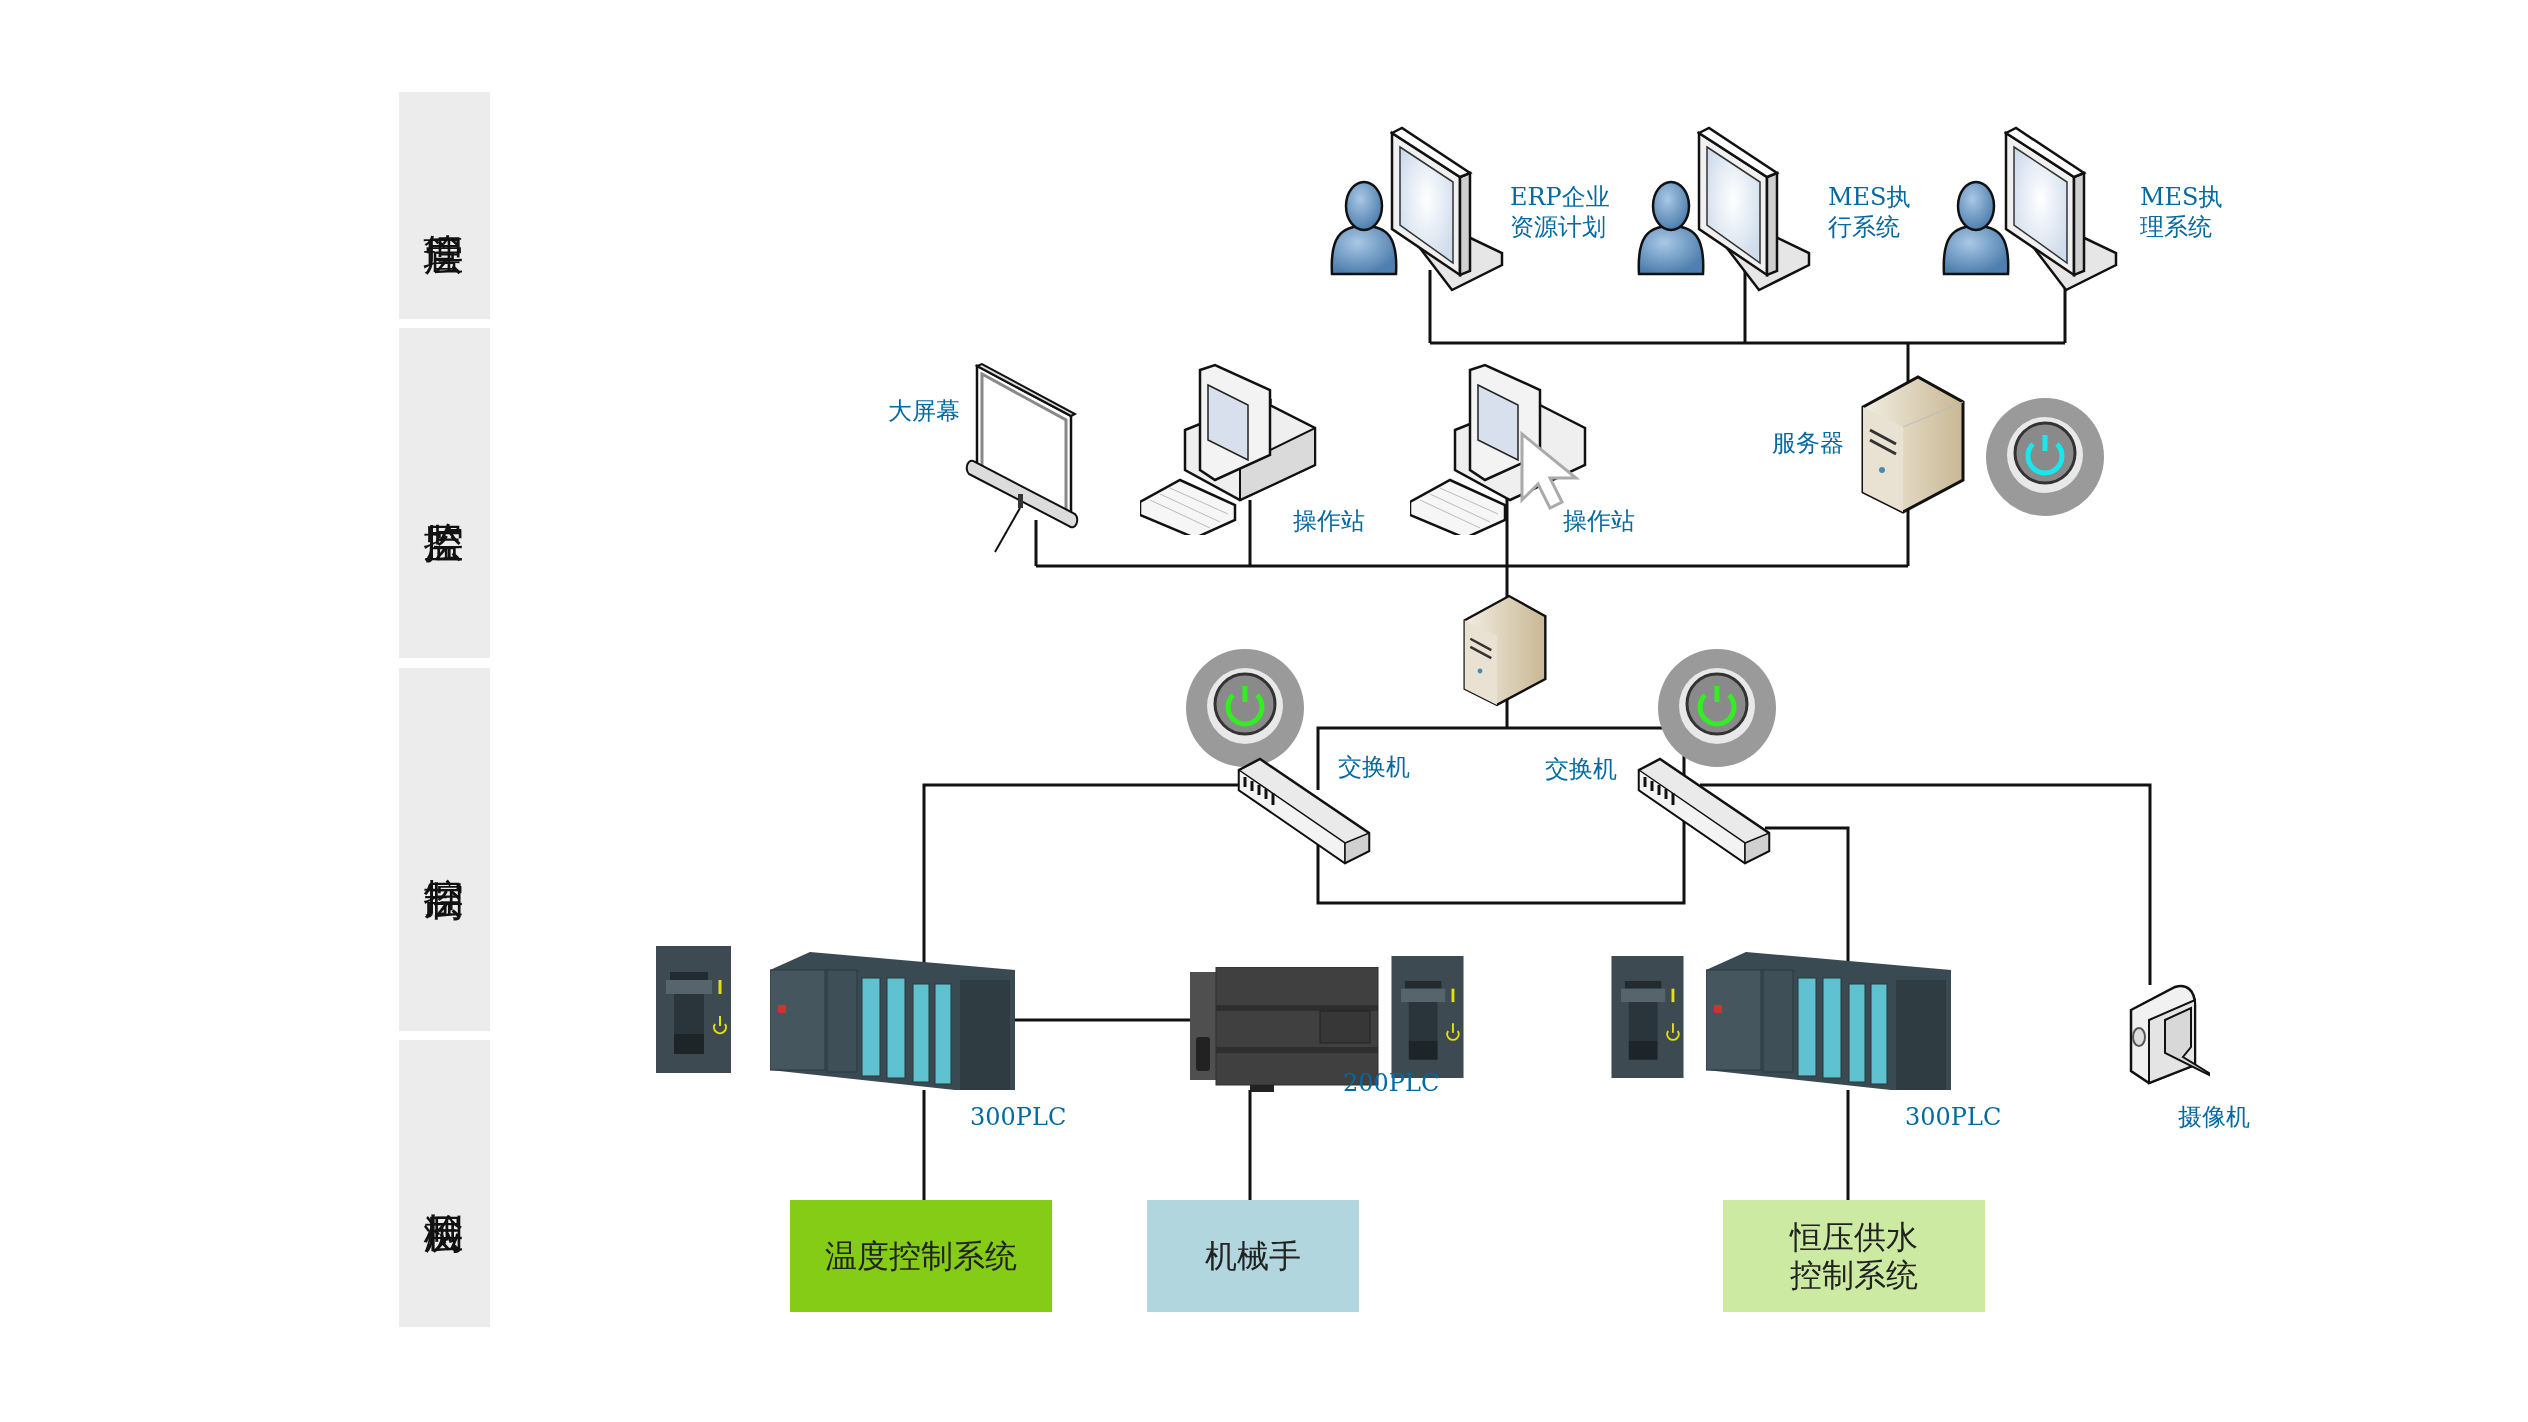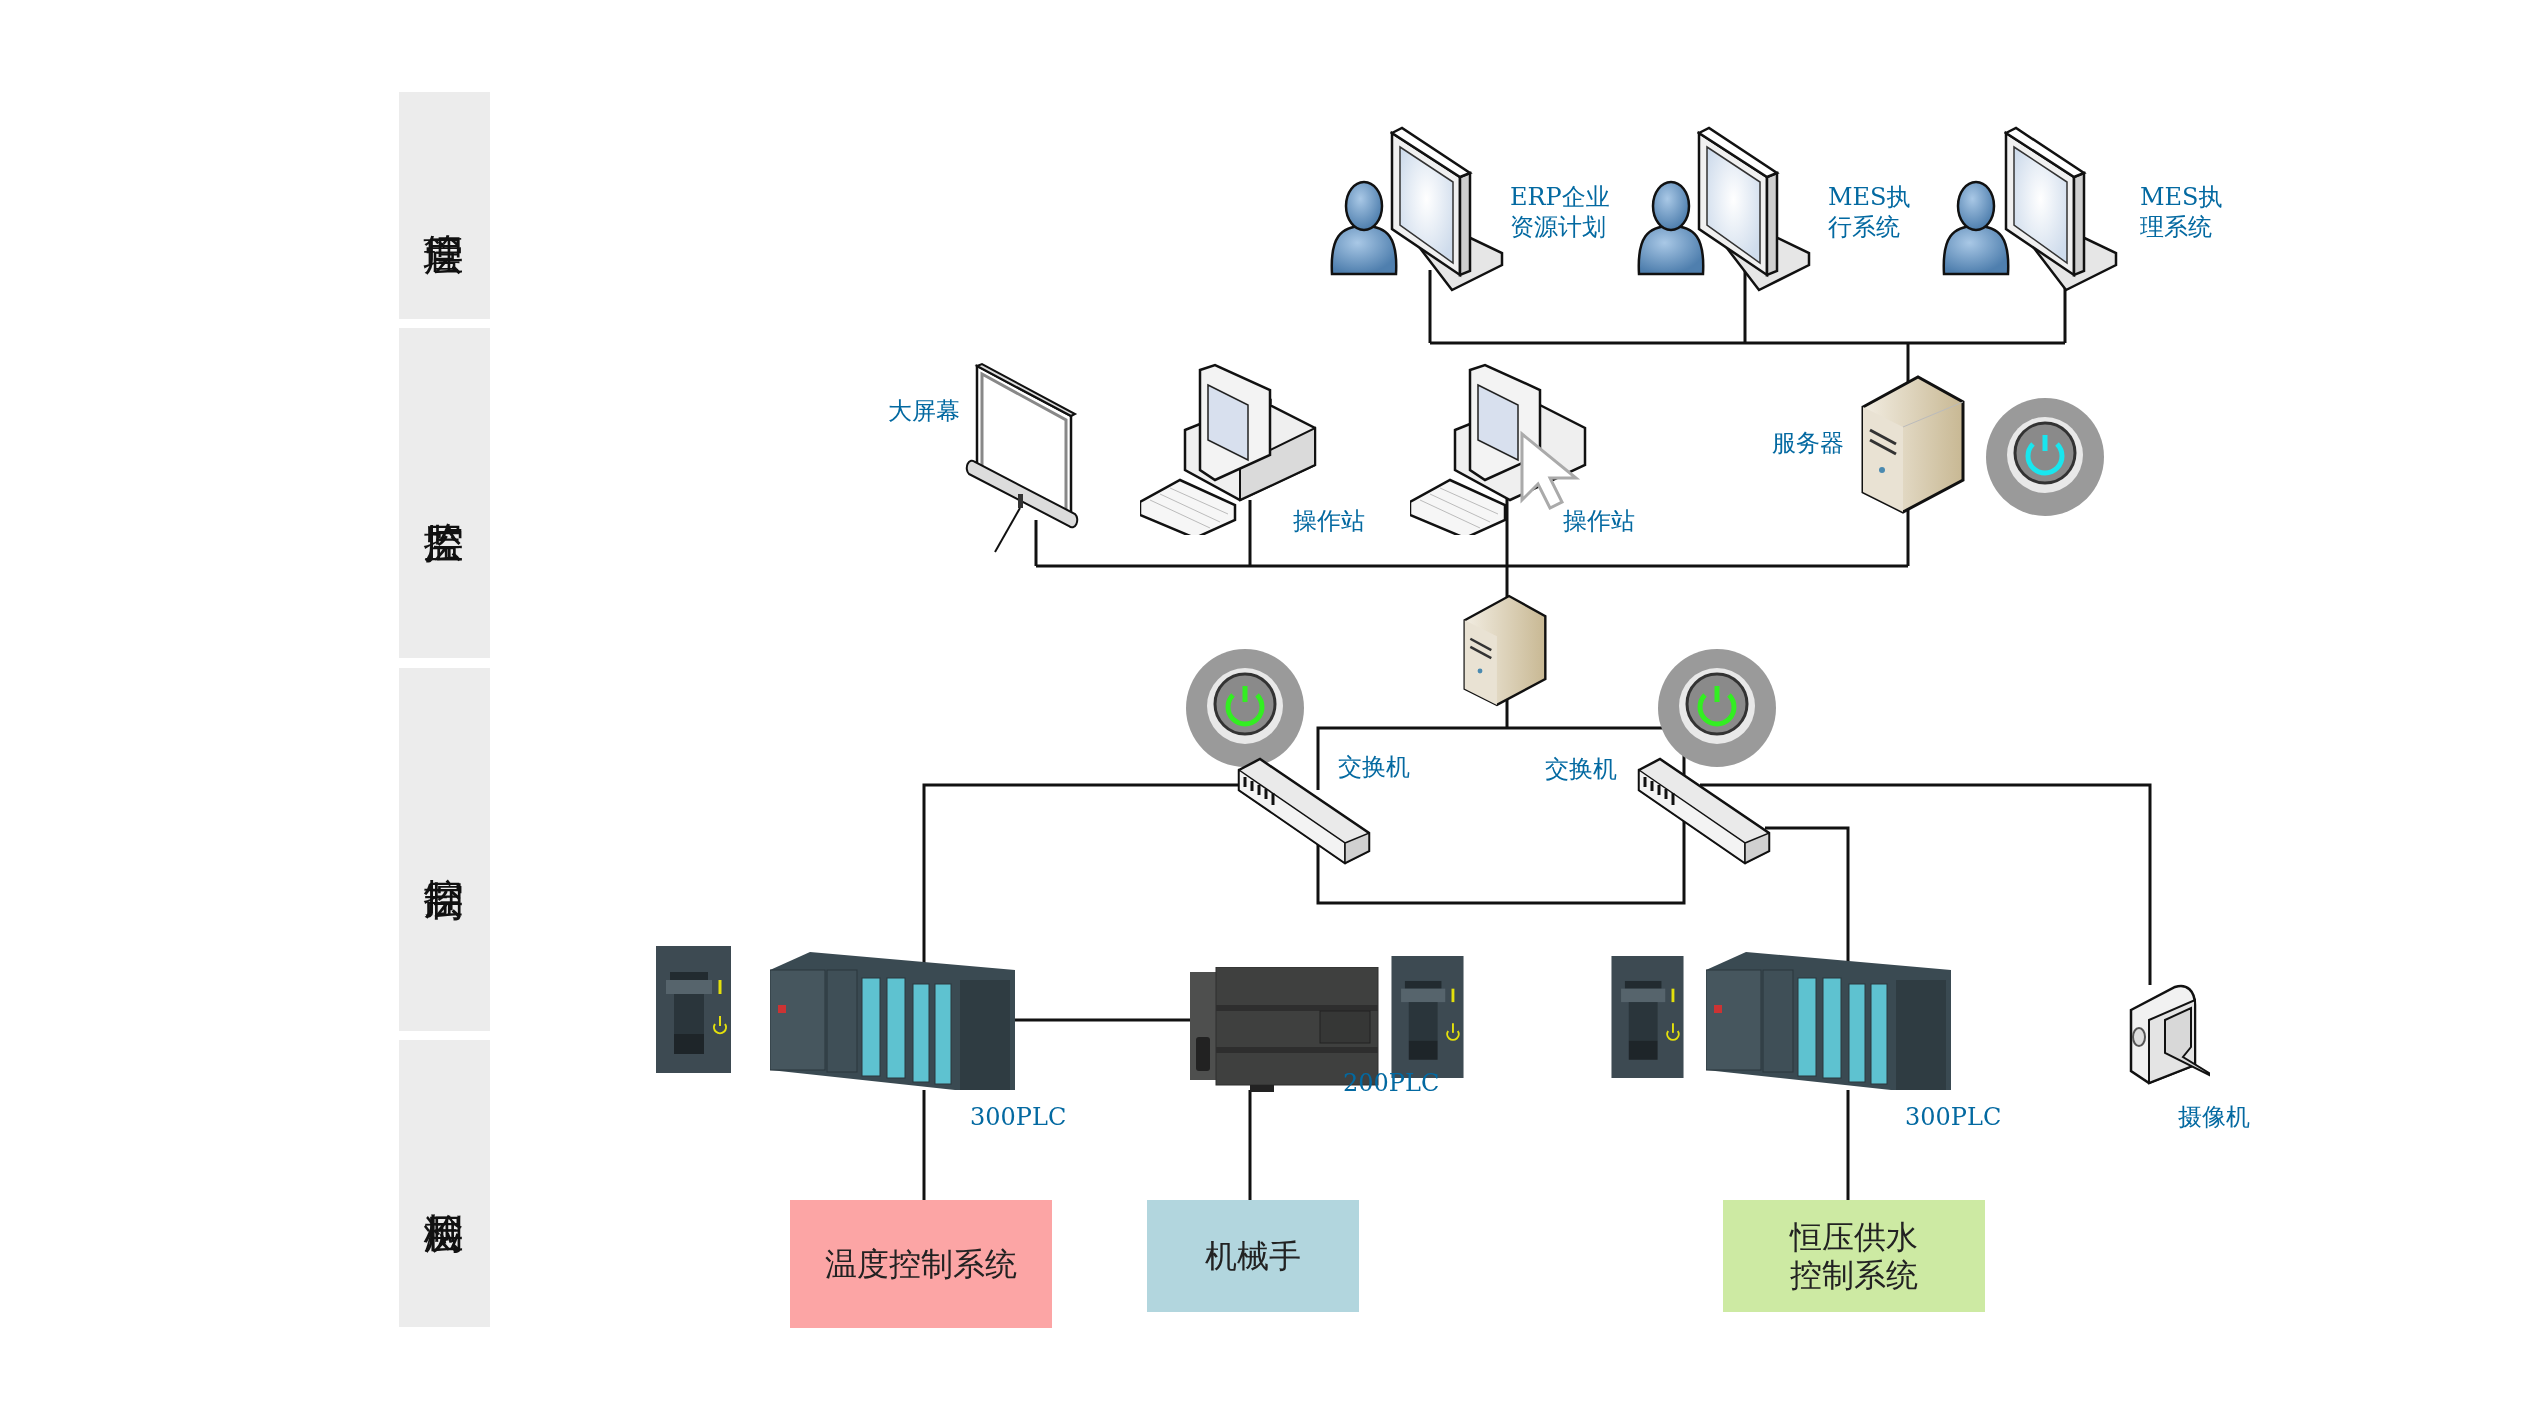--- a/index.html
+++ b/index.html
@@ -297,16 +297,16 @@
 <div class="lbl" style="left:1905px;top:1102px;">300PLC</div>
 
 <svg class="icon" style="left:2125px;top:975px;" width="90" height="110" viewBox="0 0 90 110">
   <path d="M6,35 L50,12 C62,8 70,16 70,30 L70,90 L24,108 L6,96 Z" fill="#f1f1f1" stroke="#111" stroke-width="2.5"></path>
   <polygon points="24,45 70,25 70,90 24,108" fill="#e4e4e4" stroke="#111" stroke-width="2"></polygon>
   <polygon points="40,45 66,33 66,72 58,82 84,98 84,100 40,78" fill="#d8d8d8" stroke="#111" stroke-width="2"></polygon>
   <ellipse cx="14" cy="62" rx="6" ry="9" fill="#ddd" stroke="#555" stroke-width="2"></ellipse>
 </svg>
 <div class="lbl" style="left:2150px;top:1102px;margin-left:28px;">摄像机</div>
 
-<div class="box" style="left:790px;top:1200px;width:262px;height:128px;background:#fca5a5;">温度控制系统</div>
+<div class="box" style="left:790px;top:1200px;width:262px;height:112px;background:#84cc16;">温度控制系统</div>
 <div class="box" style="left:1147px;top:1200px;width:212px;height:112px;background:#b2d6de;">机械手</div>
 <div class="box" style="left:1723px;top:1200px;width:262px;height:112px;background:#cdeaa3;">恒压供水
 控制系统</div>
 
 </body></html>

